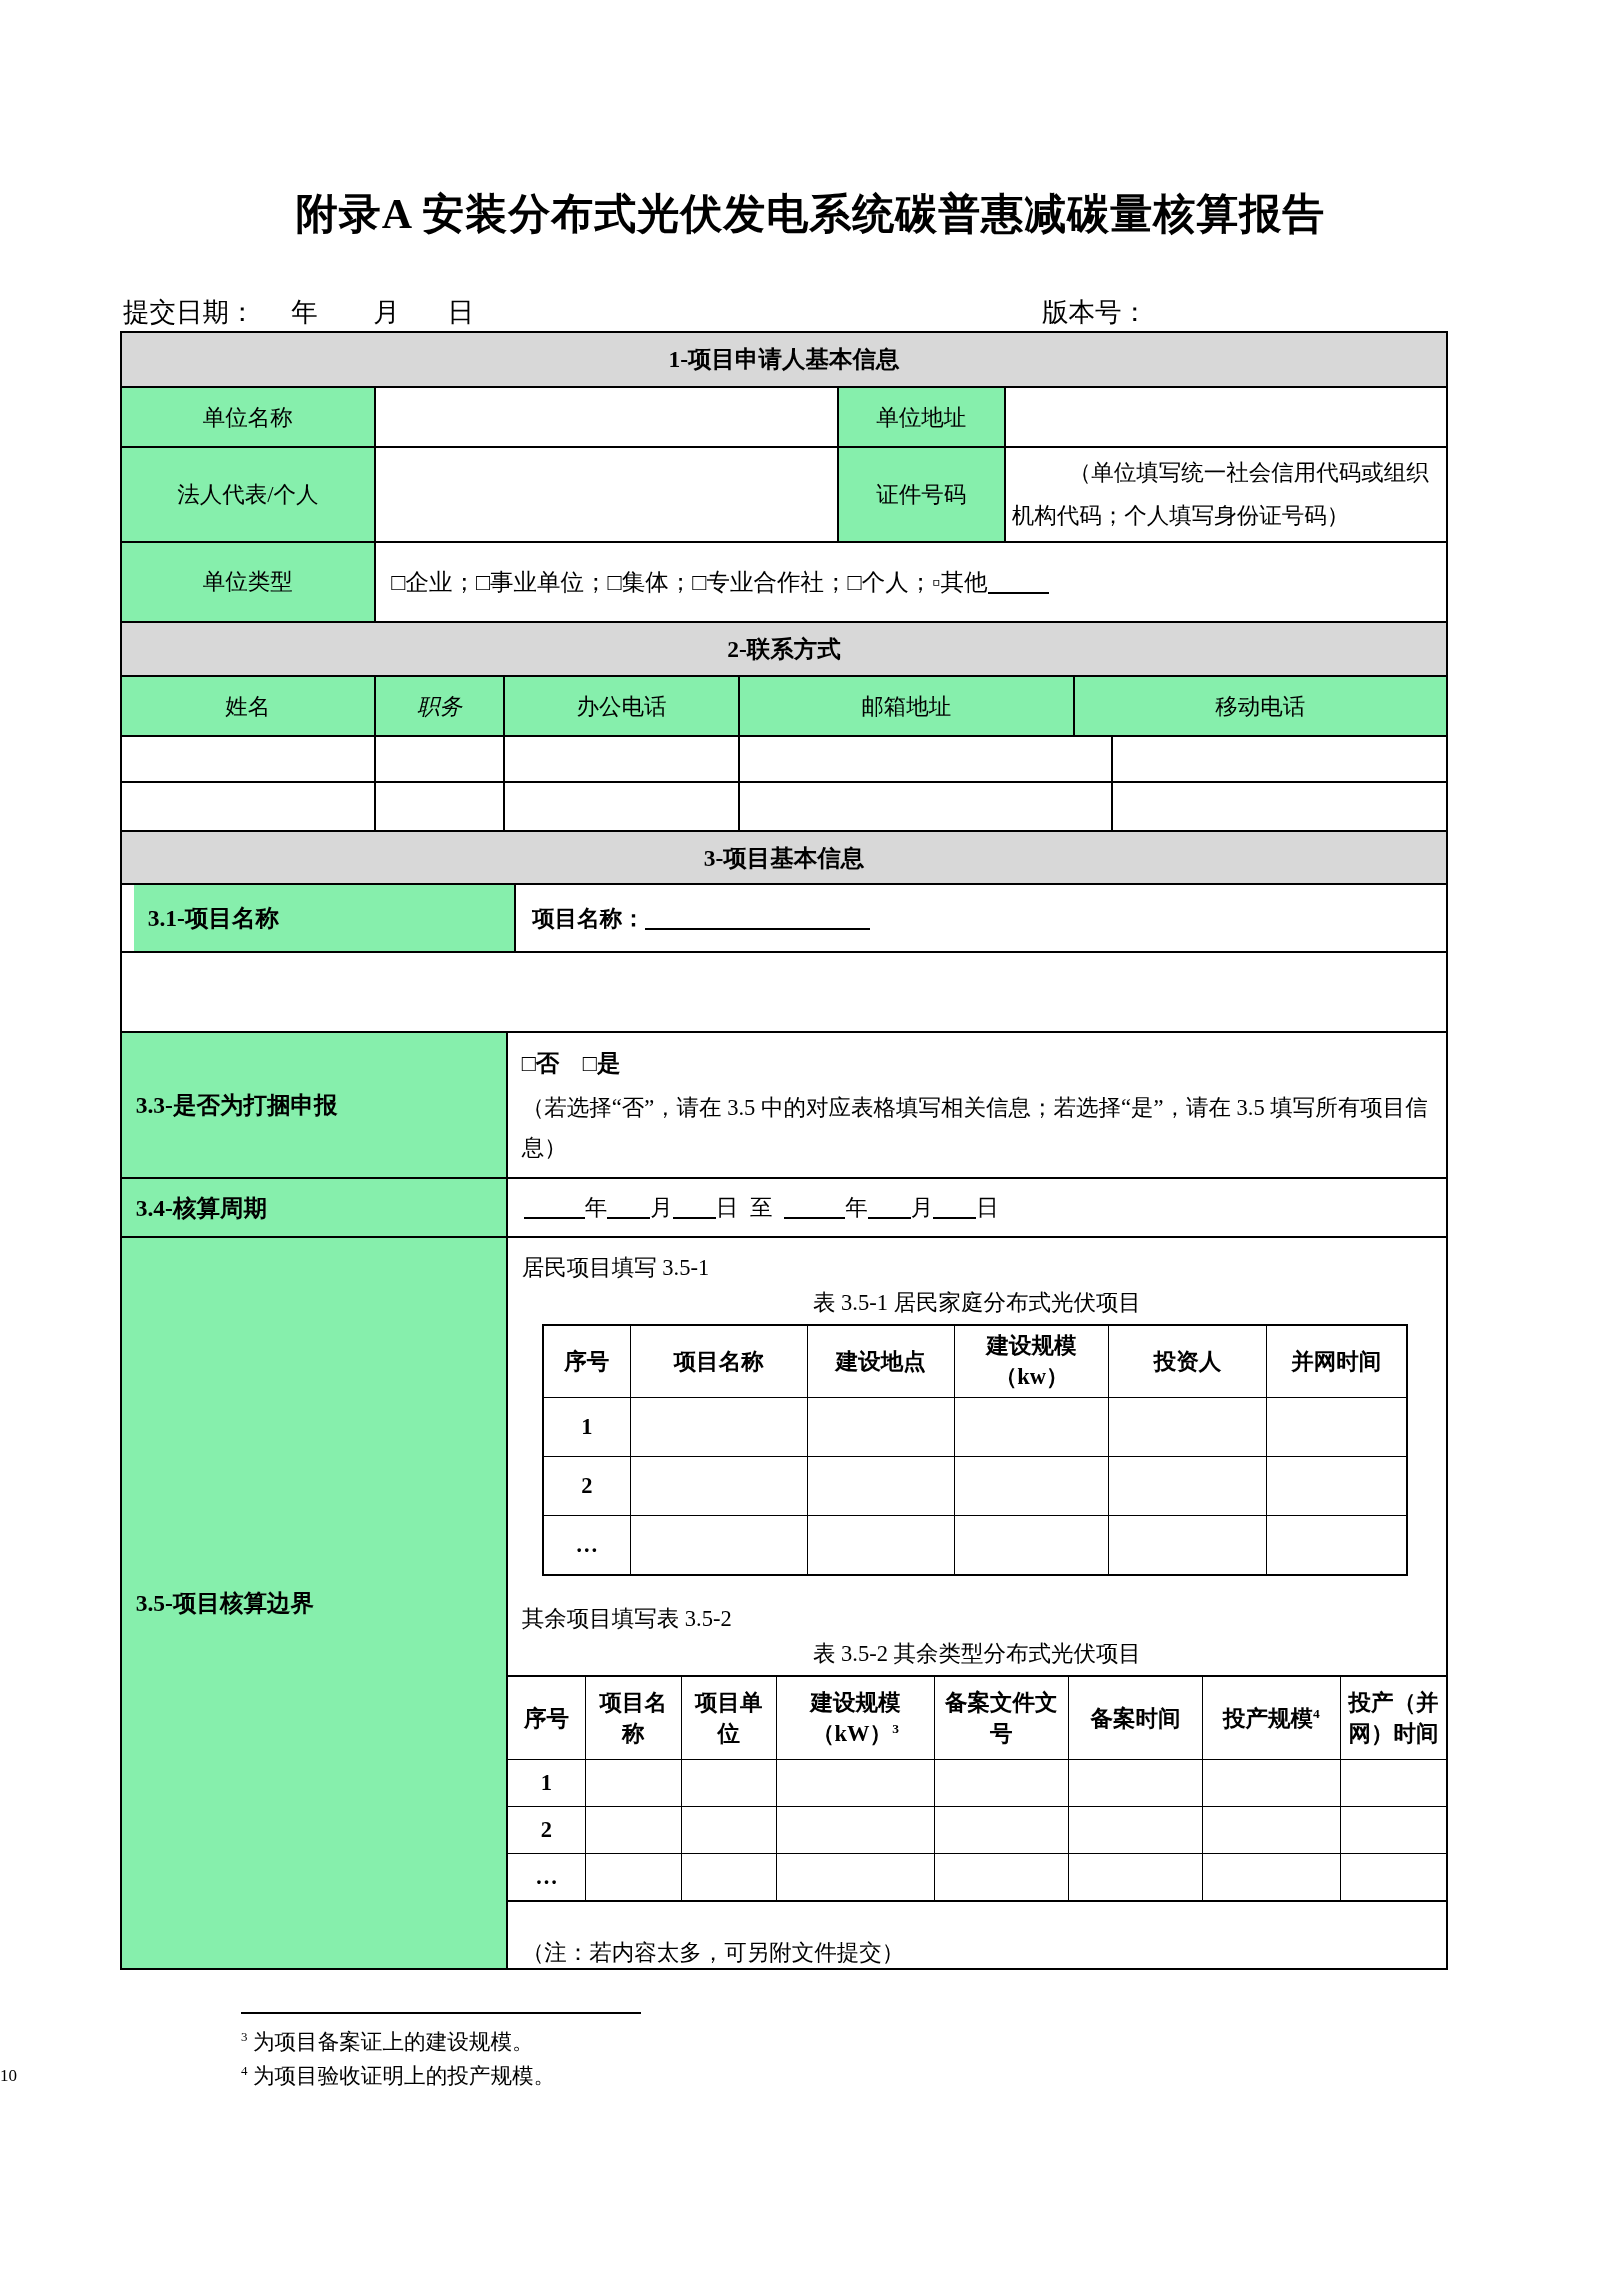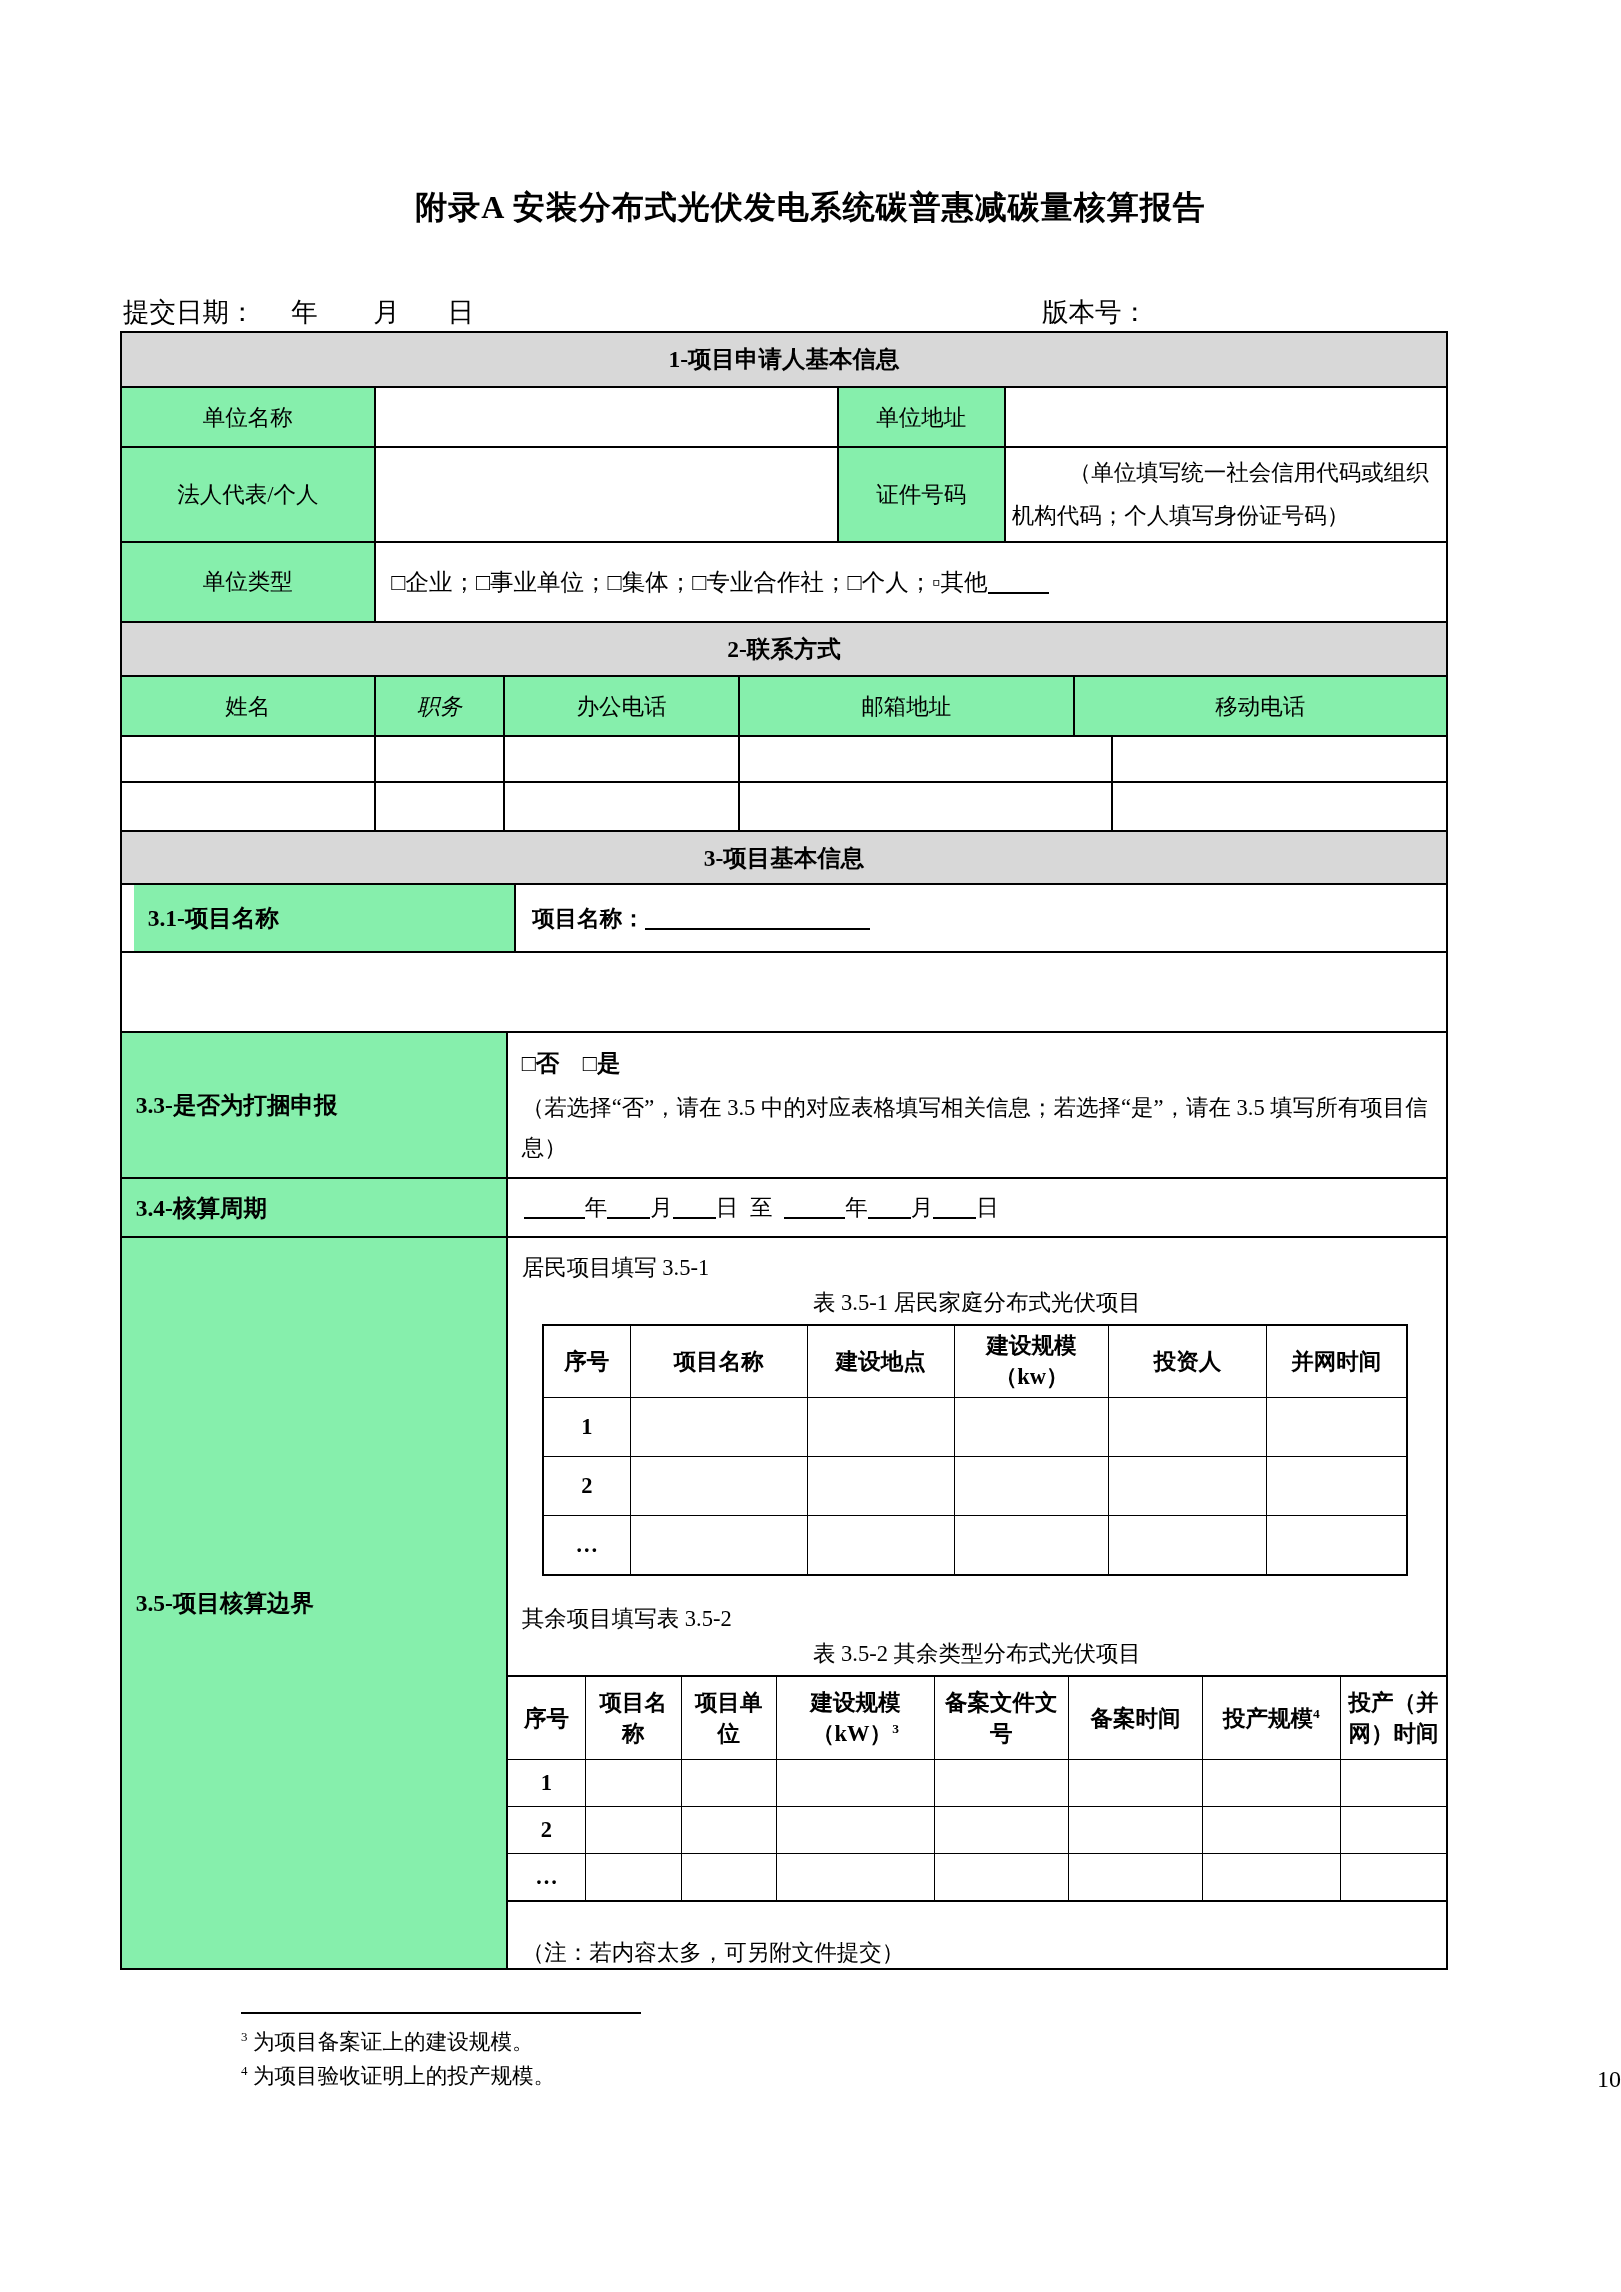--- a/index.html
+++ b/index.html
@@ -1,20 +1,20 @@
 <!DOCTYPE html>
 <html><head>
 <meta charset="utf-8">
 <style>
   * { margin:0; padding:0; box-sizing:border-box; }
   body { background:#ffffff; font-family:"Liberation Serif","DejaVu Serif",serif; color:#000; }
   .page { position:relative; width:1621px; height:2293px; background:#fff; overflow:hidden; }
 
   .doc-title { position:absolute; top:186px; left:0; width:100%; text-align:center;
-    font-size:32px; font-weight:bold; letter-spacing:1px; }
+    font-size:42px; font-weight:bold; letter-spacing:1px; }
 
   .dateline { position:absolute; top:294px; left:123px; width:1323px; font-size:26.5px; }
   .dateline .lbl { display:inline-block; }
   .dl-year { margin-left:29px; } .dl-month { margin-left:49px; } .dl-day { margin-left:41px; }
   .version { position:absolute; left:919px; top:0; }
 
   .main-table { position:absolute; top:331px; left:120px; width:1328px; height:1639px;
     border:2.9px solid #000; display:flex; flex-direction:column; }
   .trow { display:flex; width:100%; border-top:2px solid #000; }
   .trow:first-child { border-top:none; }
@@ -51,21 +51,21 @@
   .t1 { margin-left:3.6%; width:92.3%; }
   .t1 .shead-row { height:71px; } .t1 .body-row { height:59px; }
   .t2 { margin-left:0; width:100%; border-left:none; border-right:none; }
   .t2 .shead-row { height:82px; } .t2 .body-row { height:47px; }
   .t2row-note { font-size:22.5px; margin:35px 0 0 13.7px; }
   sup { font-size:0.6em; }
 
   .foot-sep { position:absolute; top:2012px; left:241px; width:400px; border-top:2px solid #000; }
   .footnote { position:absolute; left:241px; font-size:21.6px; }
   .fn1 { top:2027px; } .fn2 { top:2061px; }
-  .pageno { position:absolute; top:2066px; left:0; width:100%; text-align:right; font-size:24px; }
+  .pageno { position:absolute; top:2066px; left:0; width:100%; text-align:left; font-size:17px; }
 
   
   .w19 { width:19%; } .w35 { width:35%; } .w126 { width:12.6%; } .w334 { width:33.4%; }
   .w81 { width:81%; }
   .s2c1 { width:19%; } .s2c2 { width:9.8%;font-style:italic; } .s2c3 { width:17.7%; } .s2c4 { width:28.2%; } .s2c5 { width:25.3%; }
   .w29 { width:29%; } .w71 { width:71%; }
   .t1c1 { width:10%; } .t1c2 { width:20.5%; } .t1c3 { width:17.1%; } .t1c4 { width:17.9%; } .t1c5 { width:18.3%; } .t1c6 { width:16.2%; }
   .t2c1 { width:8.2%; } .t2c2 { width:10.2%; } .t2c3 { width:10.2%; } .t2c4 { width:16.8%; }
   .t2c5 { width:14.3%; } .t2c6 { width:14.3%; } .t2c7 { width:14.7%; } .t2c8 { width:11.3%; }
 

